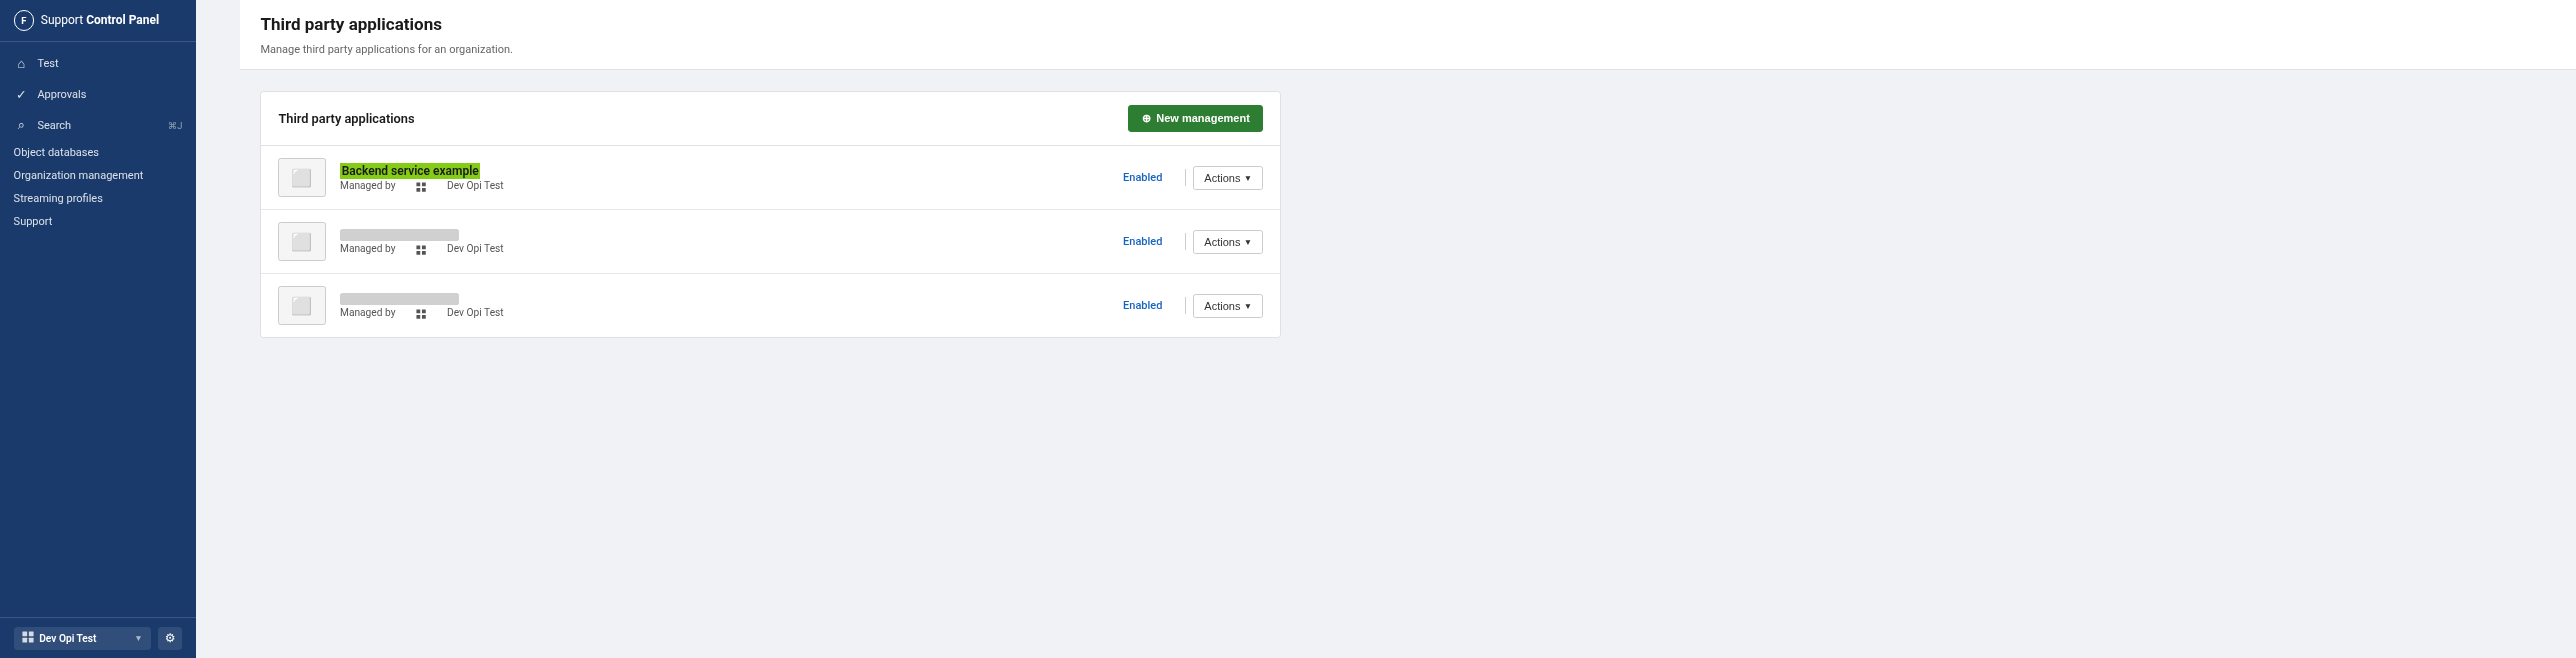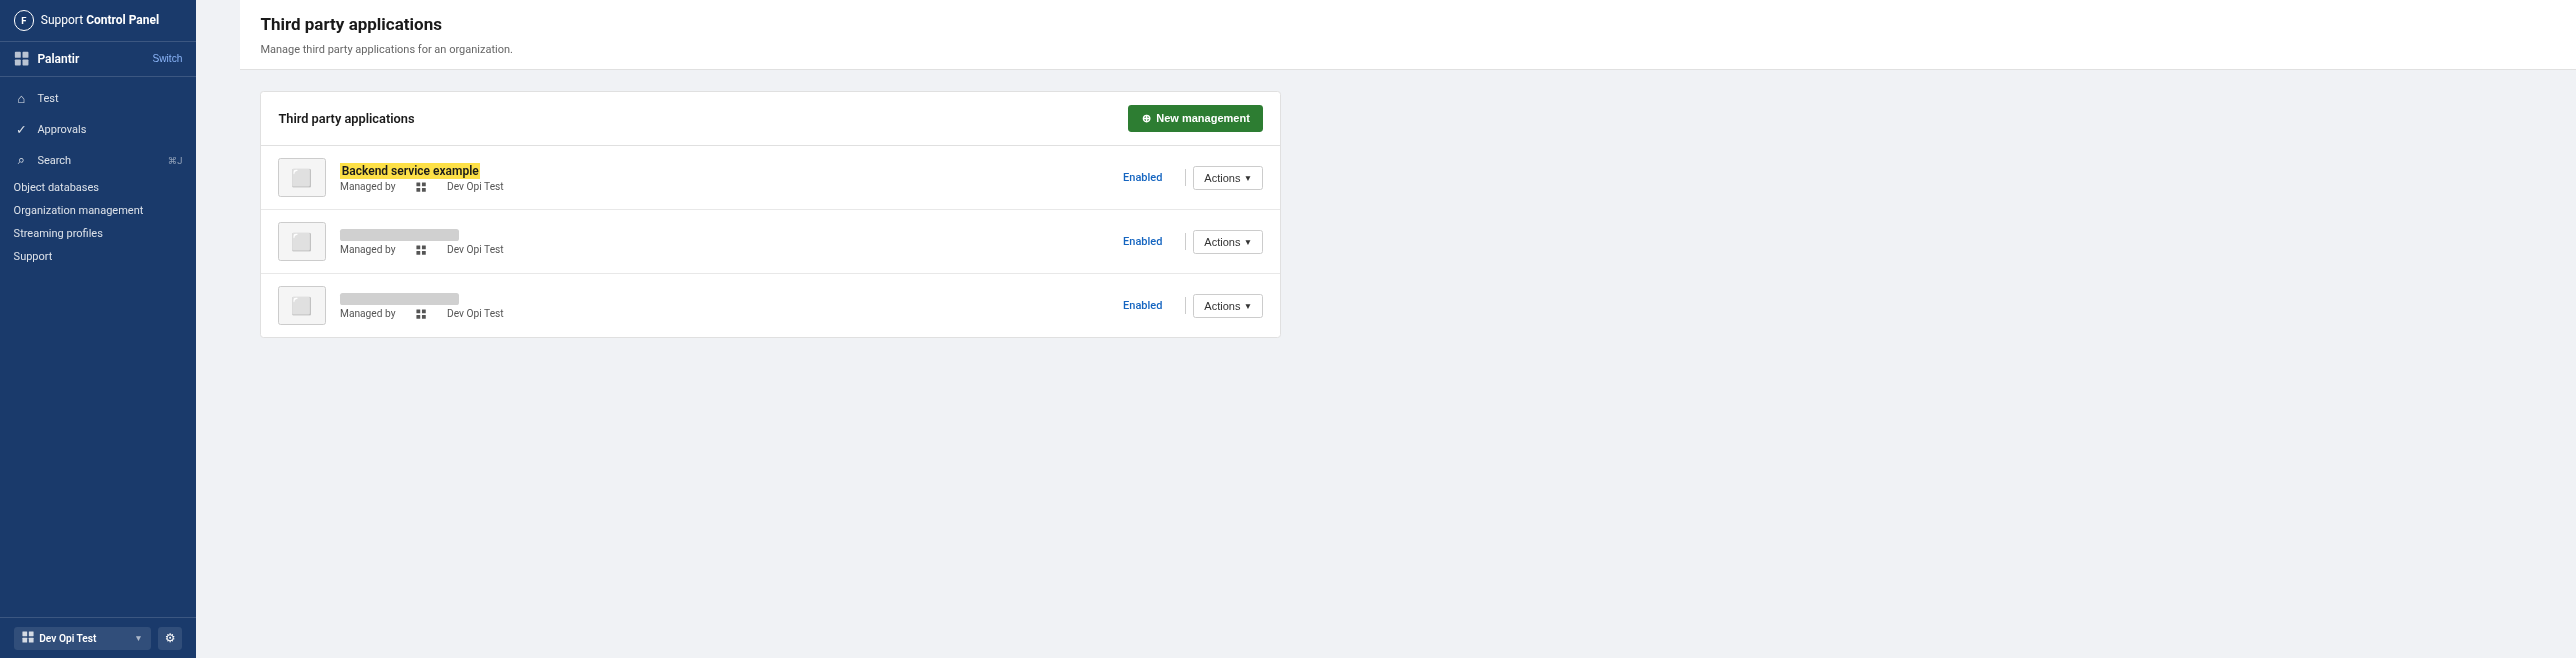--- a/index.html
+++ b/index.html
@@ -158,21 +158,21 @@
       background: #f5f5f5;
       display: flex; align-items: center; justify-content: center;
       color: #999;
       flex-shrink: 0;
     }
     .thumb-icon { font-size: 17px; }
     .app-info { flex: 1; }
     .app-name { font-size: 12px; font-weight: 600; color: #1a1a1a; margin-bottom: 2.6px; }
     .app-managed {
       font-size: 10.2px; color: #555;
-      display: flex; align-items: flex-end; gap: 19px;
+      display: flex; align-items: flex-start; gap: 19px;
     }
     .app-name-placeholder {
       width: 119px; height: 12px; background: #d0d0d0; border-radius: 2.6px; margin-bottom: 2.6px;
     }
     .app-status {
       color: #1565c0;
       font-size: 11px;
       font-weight: 500;
       margin-right: 23px;
     }
@@ -197,34 +197,20 @@
     <div class="sidebar-brand">
       <div class="brand-icon">
         <span>F</span>
       </div>
       <span class="brand-text">
         <span>Support</span> <strong>Control Panel</strong>
       </span>
     </div>
   </div>
 
-  <div class="sidebar-org">
-    <div class="org-left">
-      <div class="org-icon">
-        <svg width="15.3" height="15.3" viewBox="0 0 18 18" fill="none">
-          <rect x="1" y="1" width="7" height="7" rx="1" fill="rgba(255,255,255,0.7)"></rect>
-          <rect x="10" y="1" width="7" height="7" rx="1" fill="rgba(255,255,255,0.7)"></rect>
-          <rect x="1" y="10" width="7" height="7" rx="1" fill="rgba(255,255,255,0.7)"></rect>
-          <rect x="10" y="10" width="7" height="7" rx="1" fill="rgba(255,255,255,0.7)"></rect>
-        </svg>
-      </div>
-      <span class="org-name">Palantir</span>
-    </div>
-    <button class="switch-btn">Switch</button>
-  </div>
 
   <div class="sidebar-nav">
     <div class="nav-item">
       <span class="nav-icon">⌂</span>
       <span>Test</span>
     </div>
     <div class="nav-item">
       <span class="nav-icon">✓</span>
       <span>Approvals</span>
     </div>
@@ -282,21 +268,21 @@
           <span>New management</span>
         </button>
       </div>
 
       <div class="app-row">
         <div class="app-thumbnail">
           <span class="thumb-icon">⬜</span>
         </div>
         <div class="app-info">
           <div class="app-name">
-            <span style="background:#fde047; padding:0.9px 1.7px;">Backend service example</span>
+            <span style="background:#84cc16; padding:0.9px 1.7px;">Backend service example</span>
           </div>
           <div class="app-managed">
             <span>Managed by</span>
             <span>
               <svg width="10.2" height="10.2" viewBox="0 0 12 12" fill="none" style="vertical-align:middle; margin:0 1.7px;">
                 <rect x="0.5" y="0.5" width="4.5" height="4.5" rx="0.3" fill="#555"></rect>
                 <rect x="7" y="0.5" width="4.5" height="4.5" rx="0.3" fill="#555"></rect>
                 <rect x="0.5" y="7" width="4.5" height="4.5" rx="0.3" fill="#555"></rect>
                 <rect x="7" y="7" width="4.5" height="4.5" rx="0.3" fill="#555"></rect>
               </svg>

